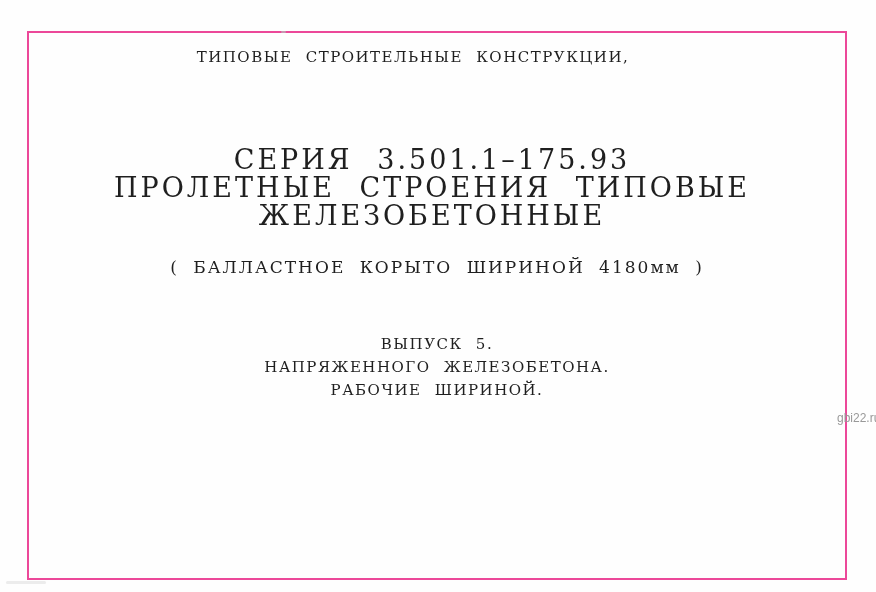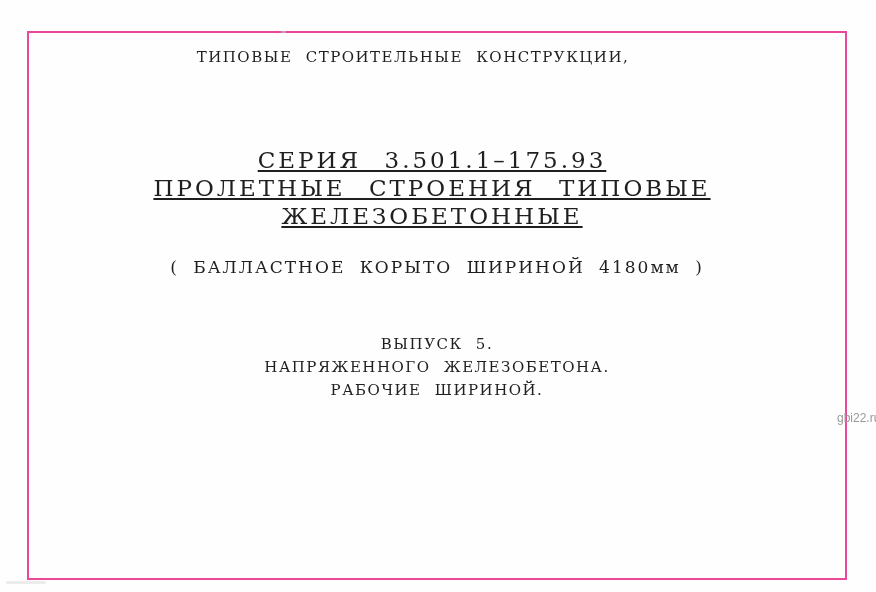--- a/index.html
+++ b/index.html
@@ -38,26 +38,25 @@
   .header-block {
     top: 12px;
     font-size: 15px;
     line-height: 25px;
     letter-spacing: 1.5px;
     word-spacing: 7px;
     transform: translateX(-24px);
   }
   .title-block {
     top: 113px;
-    font-size: 23px;
+    font-size: 27px;
     line-height: 28px;
     letter-spacing: 3px;
     word-spacing: 13px;
     transform: translateX(-5px);
-    text-decoration: underline;
   }
   .subtitle-block {
     top: 224px;
     font-size: 17px;
     line-height: 20px;
     letter-spacing: 2px;
     word-spacing: 7px;
   }
   .issue-block {
     top: 300px;

